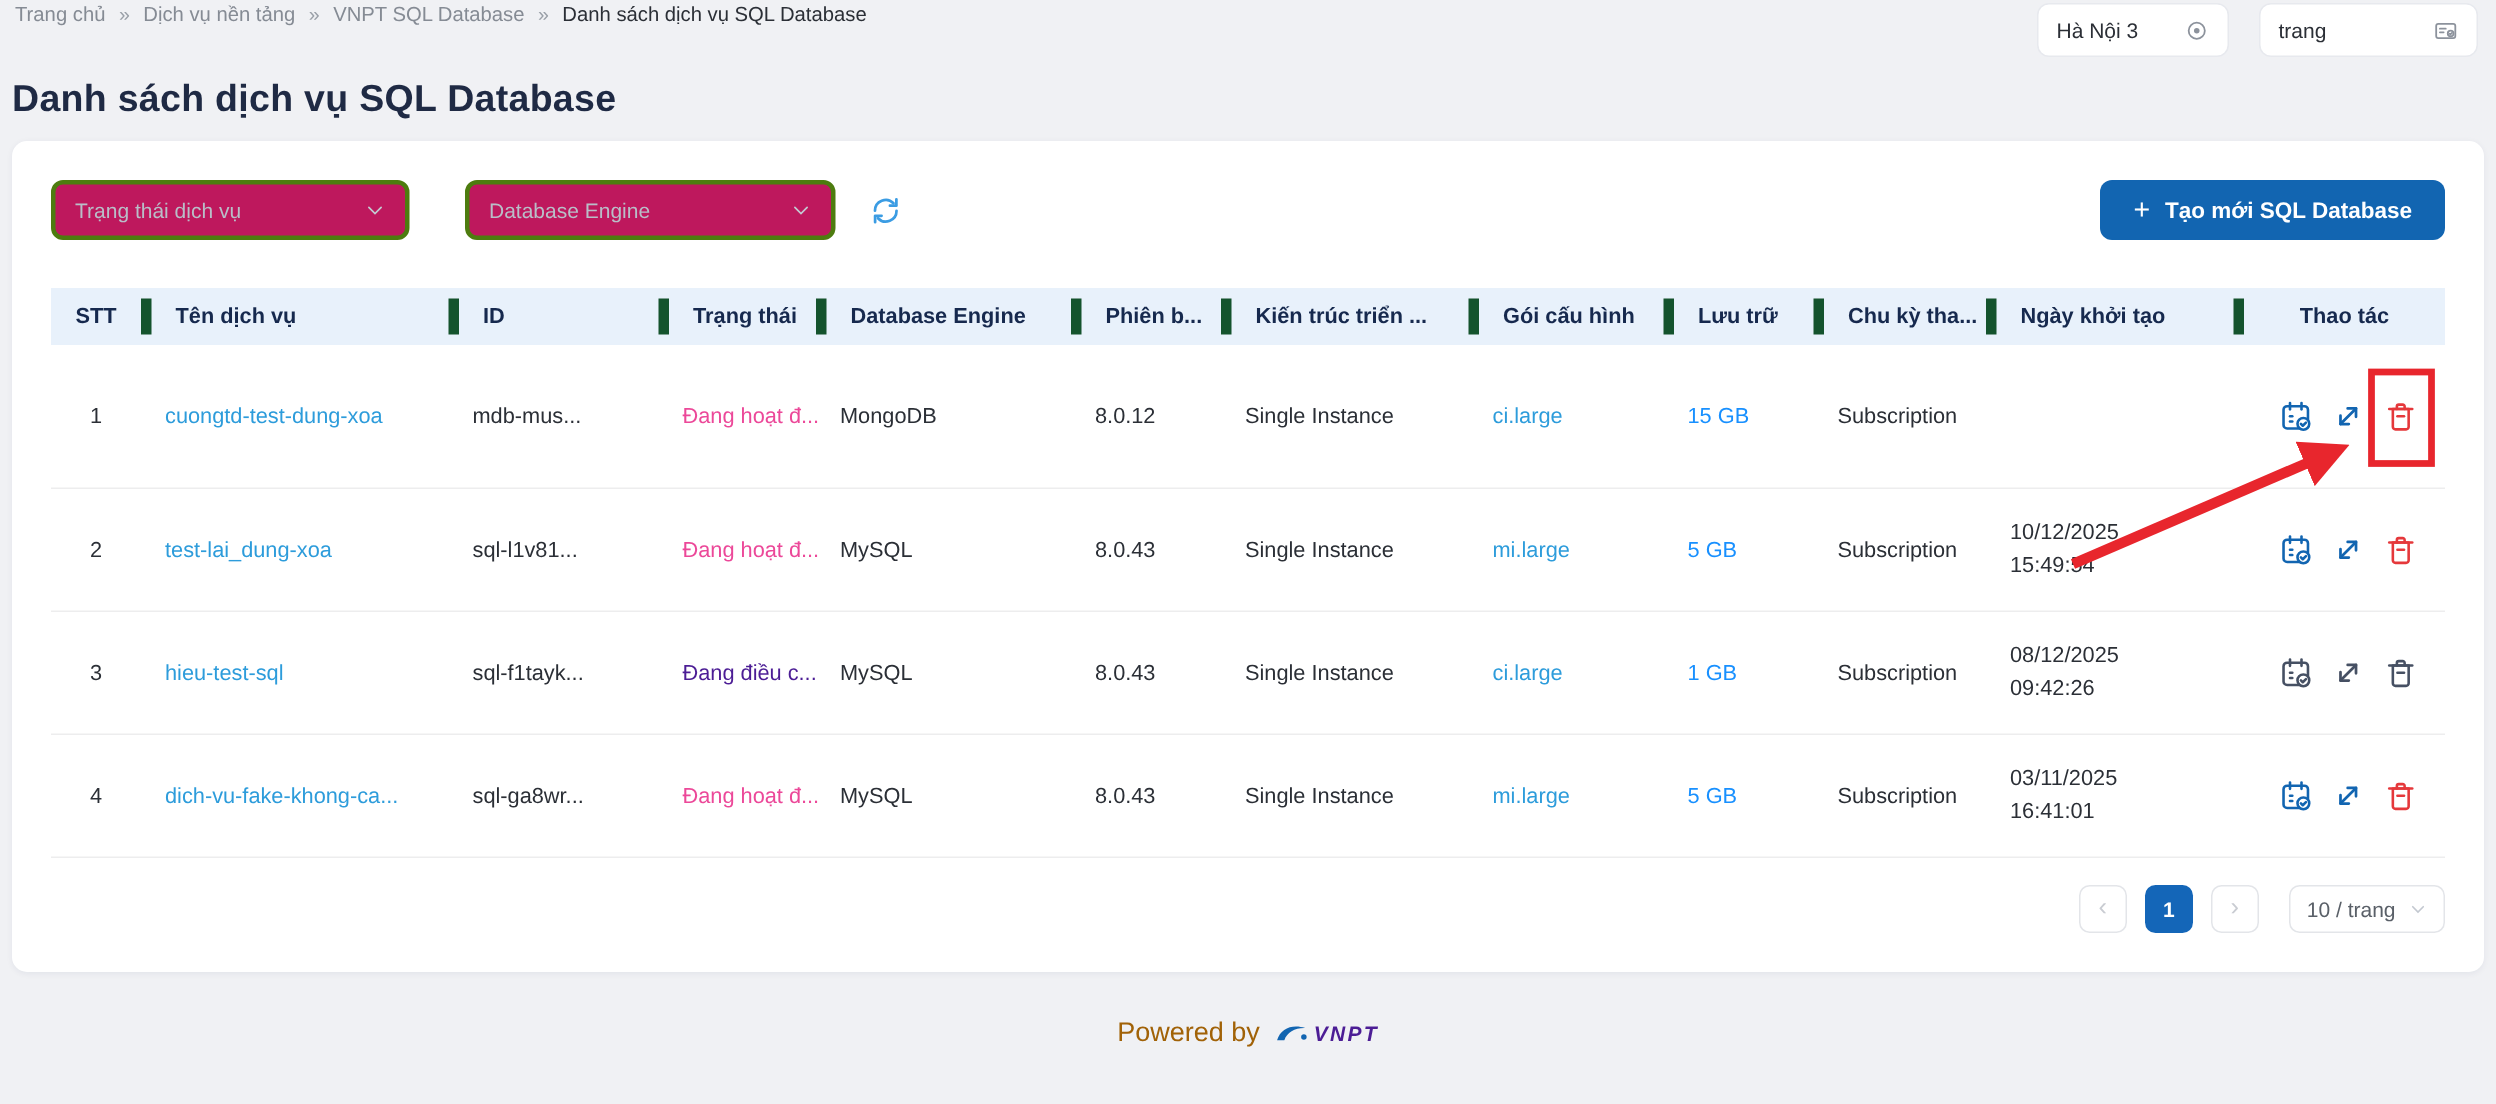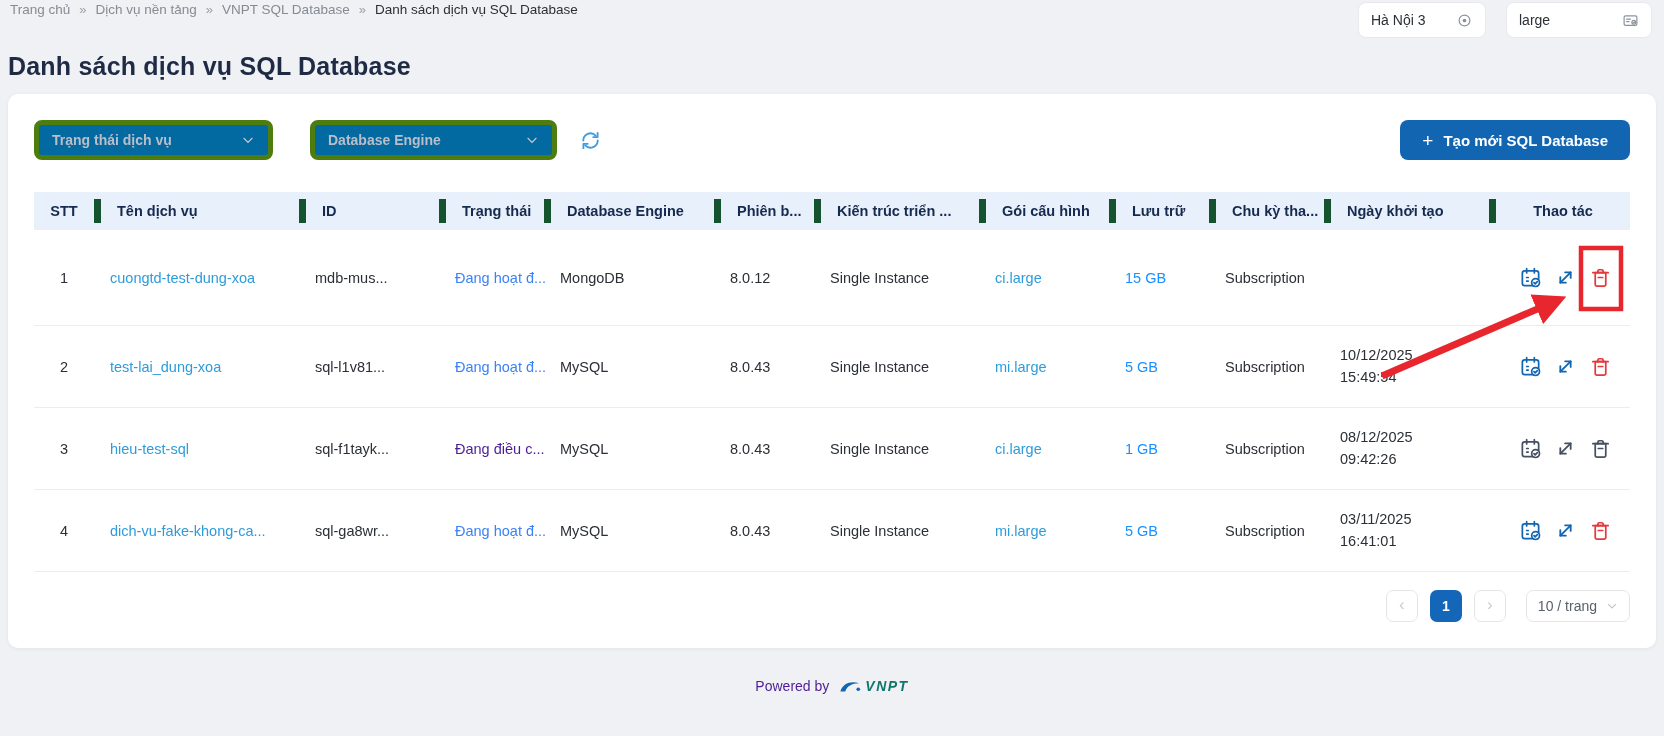--- a/index.html
+++ b/index.html
@@ -35,23 +35,23 @@
   
   .card {
     position: absolute; left: 8px; top: 94px; width: 1648px; height: 554px;
     background: #fff; border-radius: 10px; box-shadow: 0 1px 4px rgba(20,40,80,.06);
     padding: 26px; 
   }
 
   
   .filter-row { display: flex; align-items: center; }
   .fselect {
-    border: 5px solid #4d7c0f; border-radius: 8px; height: 40px;
+    border: 3px solid #4d7c0f; border-radius: 8px; height: 40px;
     display: flex; align-items: center; justify-content: space-between;
-    padding: 0 13px; color: #b9bec8; font-size: 14px; background: #0369a1; cursor: pointer; font-weight: bold;
+    padding: 0 13px; color: #b9bec8; font-size: 14px; background: #be185d; cursor: pointer;
   }
   .fselect-status { width: 239px; }
   .fselect-engine { width: 247px; margin-left: 37px; }
   .fsearch {
     border: 1px solid #e0e3e8; border-radius: 8px; height: 40px; width: 384px;
     margin-left: 20px; display: flex; align-items: center; padding: 0 12px; gap: 9px; background: #fff;
   }
   .fsearch svg { color: #b3b9c3; flex: none; }
   .fsearch input {
     border: none; outline: none; font-size: 14px; width: 100%;
@@ -85,21 +85,21 @@
   .c5 { width: 100px; }
   .c6 { width: 165px; }
   .c7 { width: 130px; }
   .c8 { width: 100px; }
   .c9 { width: 115px; }
   .c10 { width: 165px; }
   .c11 { flex: 1; }
   .link { cursor: pointer; text-decoration: none; }
   .name-link, .config-link { color: #2d9cdb; }
   .storage-link { color: #1890ff; }
-  .status.active { color: #3b82f6; }
+  .status.active { color: #ec4899; }
   .status.adjusting { color: #4c1d95; }
   .date-cell { line-height: 1.5; }
   .date-cell span { display: block; }
 
   .actions { display: flex; justify-content: flex-end; align-items: center; gap: 12px; padding-right: 18px; }
   .action-icon { width: 23px; height: 23px; cursor: pointer; flex: none; }
   .icons-active .icon-blue   { color: #1265b1; }
   .icons-active .icon-danger { color: #e5383b; }
   .icons-disabled .icon-blue, .icons-disabled .icon-danger { color: #465063; }
 
@@ -119,23 +119,23 @@
     display: flex; align-items: center; gap: 9px; padding: 0 11px; margin-left: 8px;
     font-size: 14px; color: #5a6068; cursor: pointer;
   }
   .pg-size svg { color: #c3c8d0; }
 
   
   .footer {
     position: absolute; left: 0; top: 678px; width: 100%;
     display: flex; justify-content: center; align-items: center; gap: 10px;
   }
-  .footer .pw { font-size: 14px; color: #4c1d95; }
+  .footer .pw { font-size: 18px; color: #a16207; }
   .brand-logo { display: flex; align-items: center; gap: 4px; }
-  .brand-text { font-size: 14px; font-weight: bold; font-style: italic; color: #0f766e; letter-spacing: 1.5px; }
+  .brand-text { font-size: 14px; font-weight: bold; font-style: italic; color: #4c1d95; letter-spacing: 1.5px; }
 
   
   .annotation-overlay { position: absolute; left: 0; top: 0; width: 1664px; height: 736px; pointer-events: none; z-index: 50; }
 </style>
 </head>
 <body>
 
 <div class="topbar">
   <div class="breadcrumb">
     <span class="crumb">Trang chủ</span>
@@ -148,21 +148,21 @@
   </div>
   <div class="topbar-right">
     <div class="pill pill-region">
       <span>Hà Nội 3</span>
       <svg width="17" height="17" viewBox="0 0 24 24" fill="none" stroke="currentColor" stroke-width="1.7">
           <circle cx="12" cy="12" r="7.6"></circle>
           <circle cx="12" cy="12" r="2.6" fill="currentColor" stroke="none"></circle>
         </svg>
     </div>
     <div class="pill pill-user">
-      <span>large</span>
+      <span>trang</span>
       <svg width="17" height="17" viewBox="0 0 24 24" fill="none" stroke="currentColor" stroke-width="1.7" stroke-linecap="round">
           <rect x="3" y="5.5" width="18" height="13.5" rx="2"></rect>
           <line x1="6.5" y1="10" x2="12" y2="10"></line>
           <line x1="6.5" y1="13.5" x2="10" y2="13.5"></line>
           <circle cx="16.6" cy="14.6" r="2.7" fill="#fff"></circle>
           <polyline points="15.6,14.7 16.4,15.5 17.8,14.1"></polyline>
         </svg>
     </div>
   </div>
 </div>

